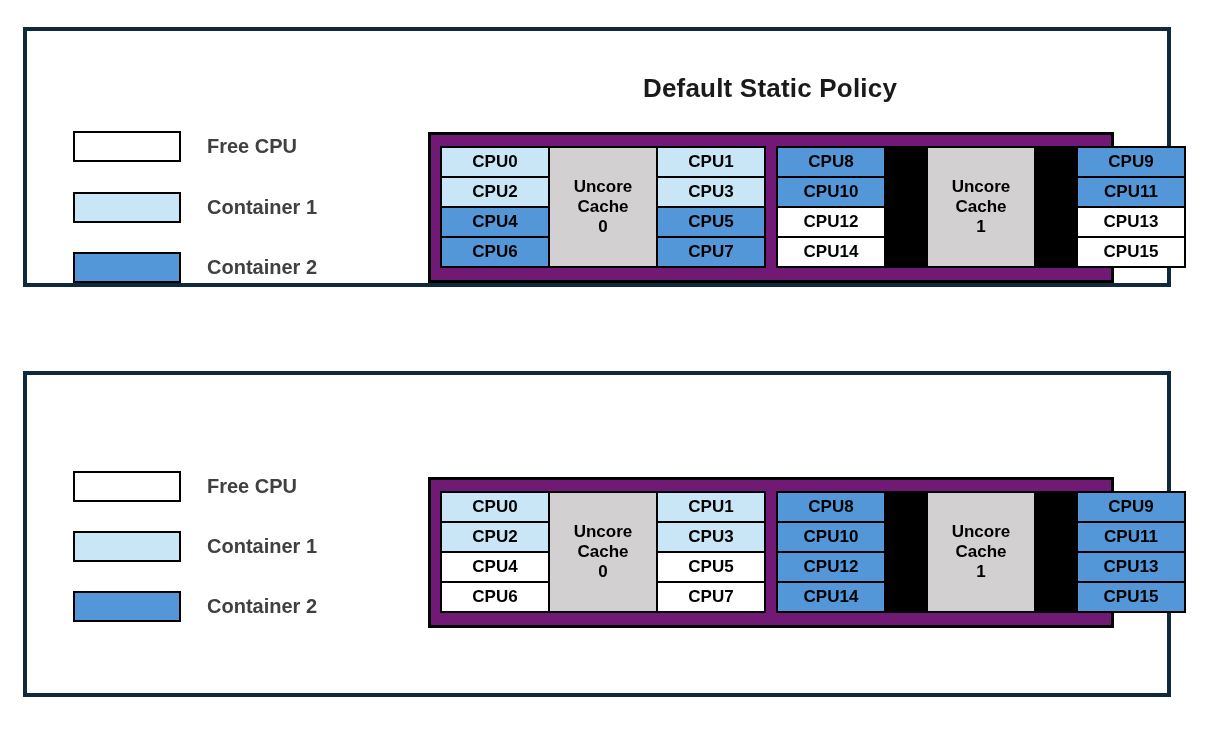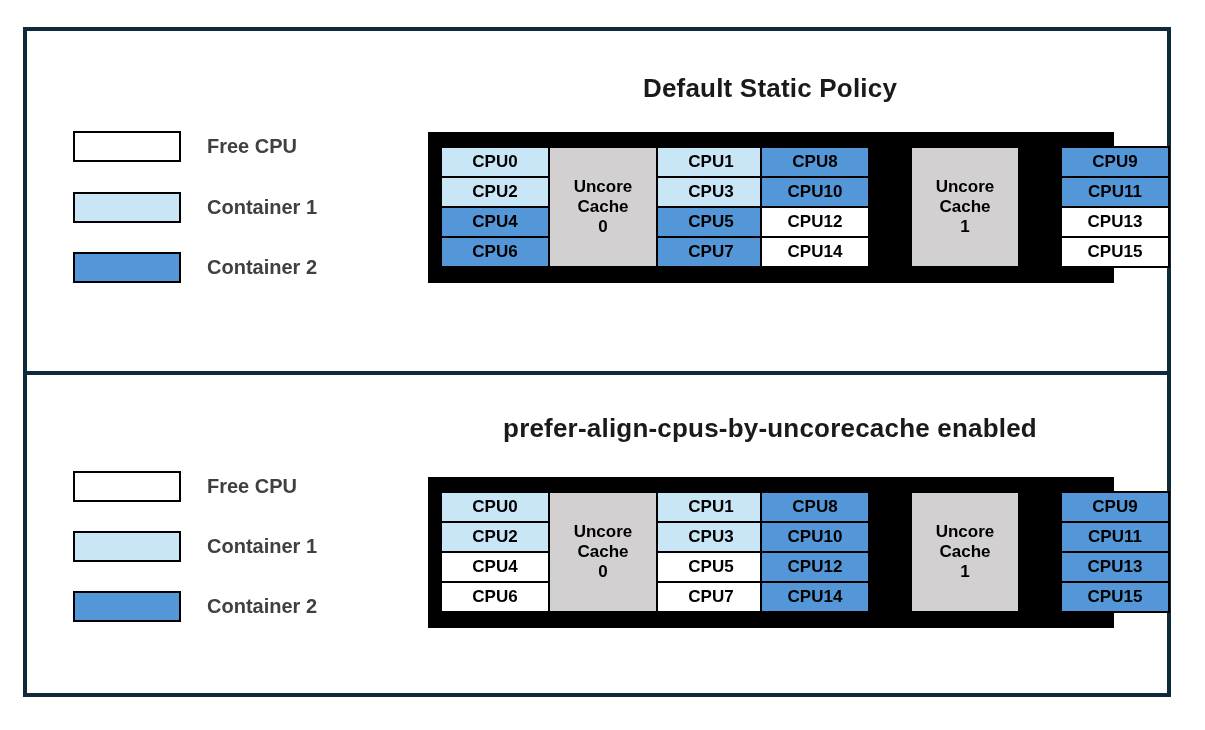--- a/index.html
+++ b/index.html
@@ -5,21 +5,21 @@
   * { margin:0; padding:0; box-sizing:border-box; }
   html,body { background:#ffffff; }
   body {
     width:1205px; height:730px; position:relative;
     font-family:"Liberation Sans", sans-serif;
   }
   .frame {
     position:absolute; left:23px; width:1148px;
     border:4px solid #0f2a3b; background:#ffffff;
   }
-  #frame-default { top:27px; height:348px; }
+  #frame-default { top:27px; height:260px; }
   #frame-prefer  { top:371px; height:326px; }
 
   .panel-title {
     position:absolute; left:398px; width:690px; text-align:center;
     font-weight:bold; font-size:26px; color:#1a1a1a; letter-spacing:0.2px;
     white-space:nowrap;
   }
   #frame-default .panel-title { top:42px; }
   #frame-prefer  .panel-title { top:38px; }
 
@@ -28,31 +28,31 @@
   #frame-default .lr1 { top:161px; }
   #frame-default .lr2 { top:221px; }
   #frame-prefer  .lr0 { top:96px;  }
   #frame-prefer  .lr1 { top:156px; }
   #frame-prefer  .lr2 { top:216px; }
   .swatch { width:108px; height:31px; border:2px solid #000; background:#fff; }
   .legend-label { margin-left:26px; font-weight:bold; font-size:20px; color:#404040; white-space:nowrap; }
 
   .diagram {
     position:absolute; left:401px; width:686px; height:151px;
-    border:3px solid #000; background:#000000;
+    border:3px solid #000; background:#701a75;
   }
   #frame-default .diagram { top:101px; }
   #frame-prefer  .diagram { top:102px; }
 
   .group {
     position:absolute; top:11px; display:flex; gap:2px;
     background:#000; border:2px solid #000;
   }
   .g0 { left:9px; }
-  .g1 { left:329px;gap:44px; }
+  .g1 { left:345px;gap:44px; }
   .col { display:flex; flex-direction:column; gap:2px; }
   .cell {
     width:106px; height:28px; line-height:28px; text-align:center;
     font-weight:bold; font-size:17px; color:#000; background:#fff;
     white-space:nowrap;
   }
   .uncore {
     width:106px; display:flex; flex-direction:column; justify-content:center;
     align-items:center; text-align:center; font-weight:bold; font-size:17px;
     line-height:20px; color:#000;
@@ -113,21 +113,20 @@
         <div class="cell" style="background: rgb(83, 151, 216);">CPU9</div>
         <div class="cell" style="background: rgb(83, 151, 216);">CPU11</div>
         <div class="cell" style="background: rgb(255, 255, 255);">CPU13</div>
         <div class="cell" style="background: rgb(255, 255, 255);">CPU15</div>
       </div>
     </div>
   </div>
 </div>
 
 <div class="frame" id="frame-prefer" style="border-color: rgb(15, 42, 59);">
-  <div class="panel-title">prefer-align-cpus-by-uncorecache enabled</div>
 
   <div class="legend-row lr0">
     <span class="swatch" style="background: rgb(255, 255, 255);"></span>
     <span class="legend-label">Free CPU</span>
   </div>
   <div class="legend-row lr1">
     <span class="swatch" style="background: rgb(201, 230, 247);"></span>
     <span class="legend-label">Container 1</span>
   </div>
   <div class="legend-row lr2">

